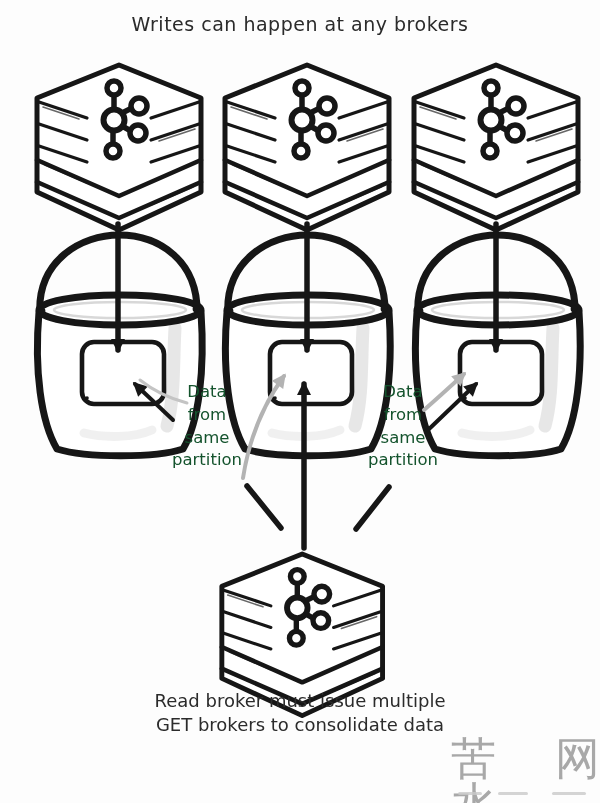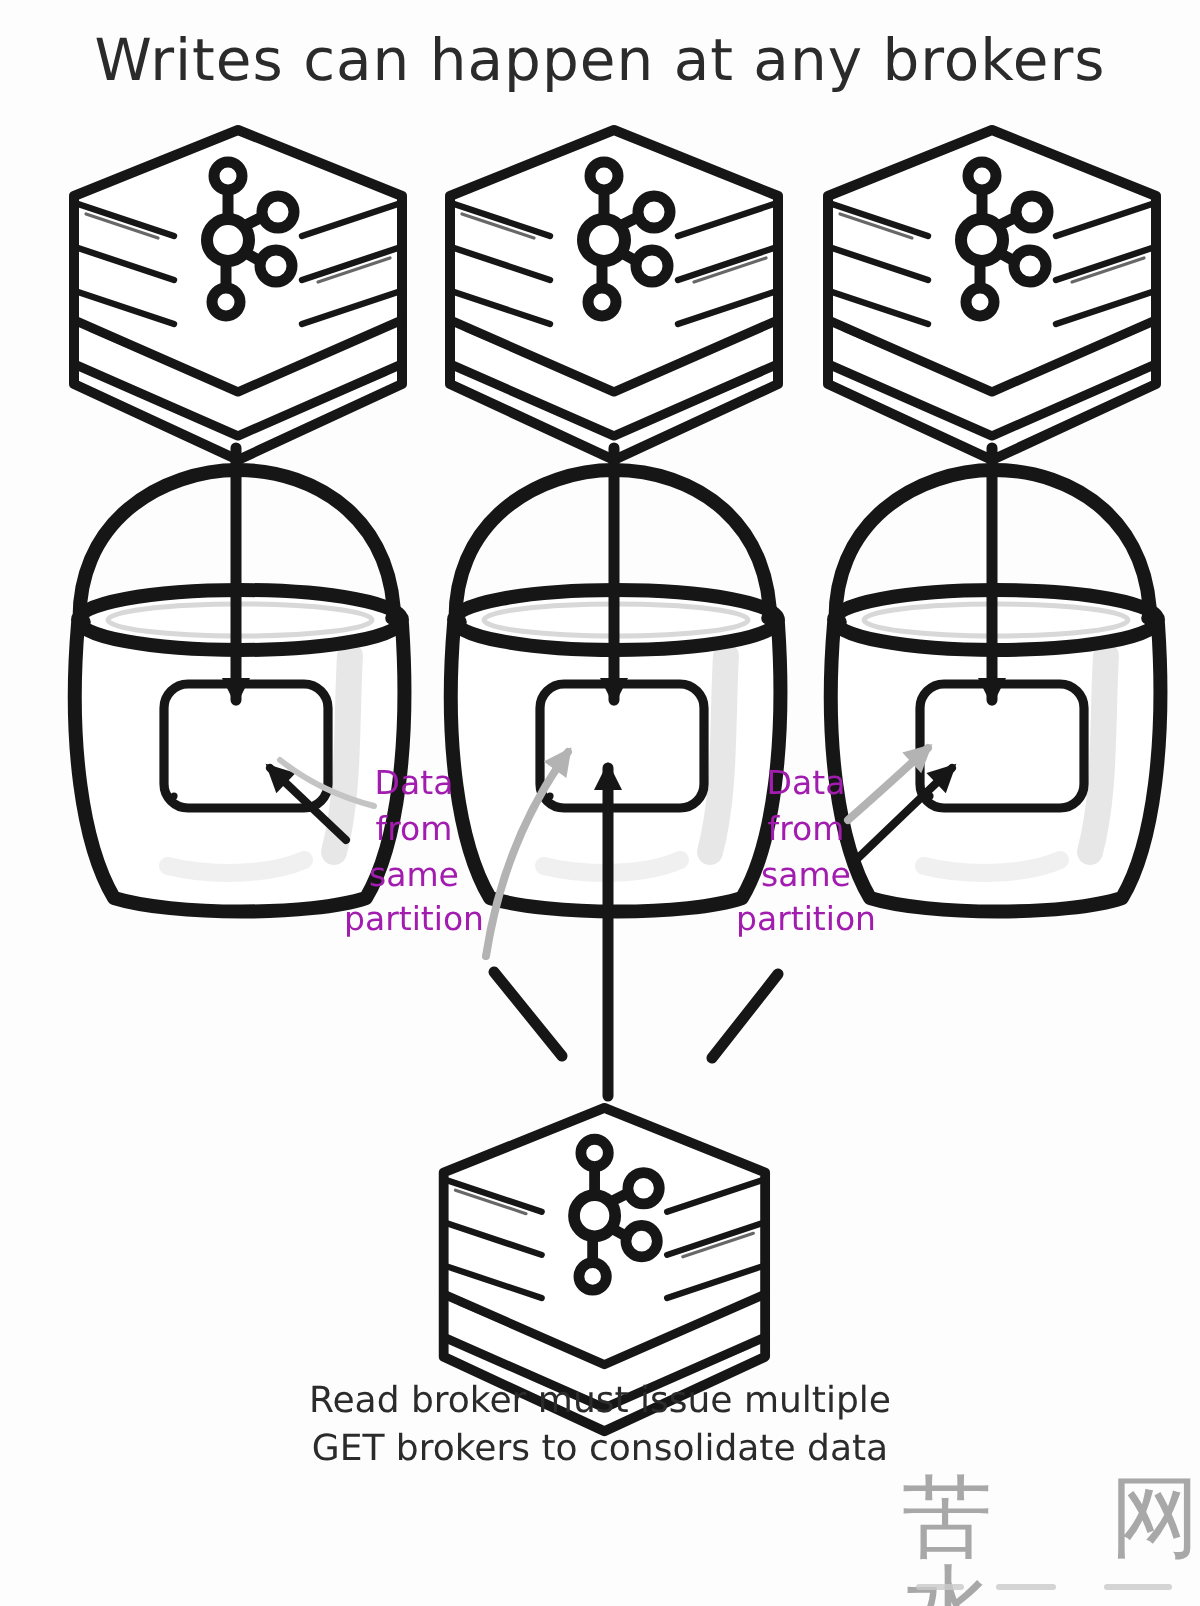--- a/index.html
+++ b/index.html
@@ -6,25 +6,25 @@
   body{
     width:600px;height:803px;position:relative;overflow:hidden;
     background:#fdfdfd;
     font-family:"DejaVu Sans","Liberation Sans",sans-serif;
     color:#222;
   }
   .stage{position:absolute;inset:0;}
   svg.drawing{position:absolute;left:0;top:0;z-index:1;}
   .title{
     position:absolute;top:13px;left:0;width:600px;text-align:center;
-    font-size:29px;letter-spacing:.5px;color:#2b2b2b;z-index:2;
+    font-size:19px;letter-spacing:.5px;color:#2b2b2b;z-index:2;
   }
   .partition-label{
     position:absolute;width:78px;text-align:center;
-    font-size:16.5px;line-height:1.38;color:#a21caf;z-index:2;
+    font-size:16.5px;line-height:1.38;color:#14532d;z-index:2;
   }
   .label-left{left:168px;top:381px;}
   .label-right{left:364px;top:381px;}
   .caption{
     position:absolute;left:0;top:689px;width:600px;text-align:center;
     font-size:18px;line-height:1.33;color:#2b2b2b;z-index:3;
   }
   .watermark{
     position:absolute;left:451px;top:736px;z-index:2;
     display:flex;gap:20px;align-items:flex-start;

